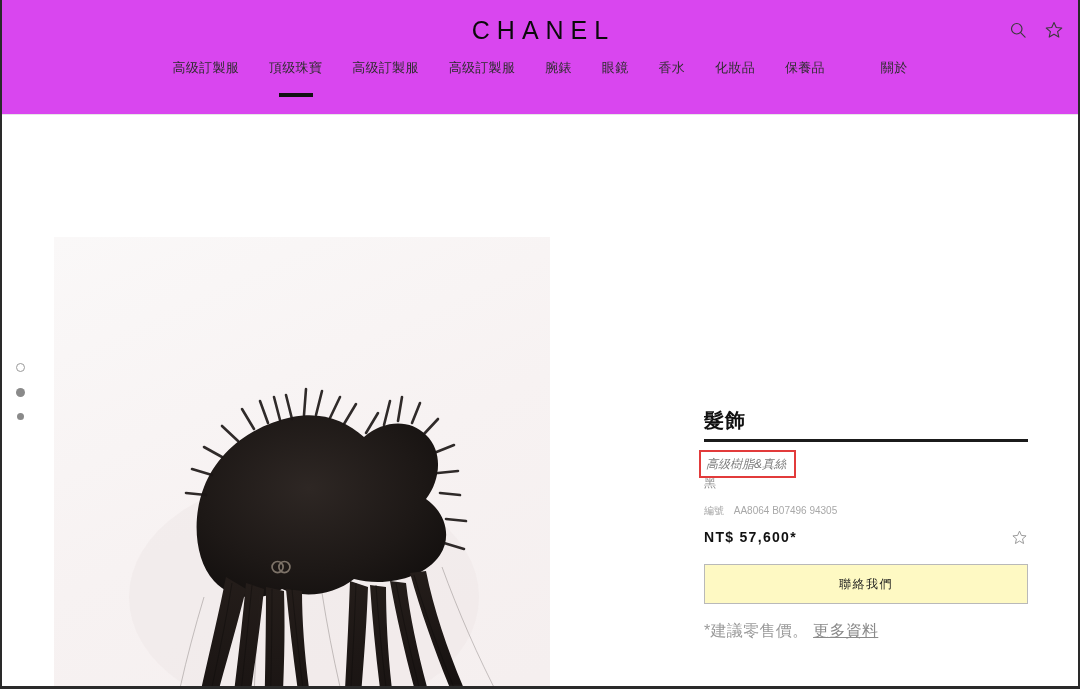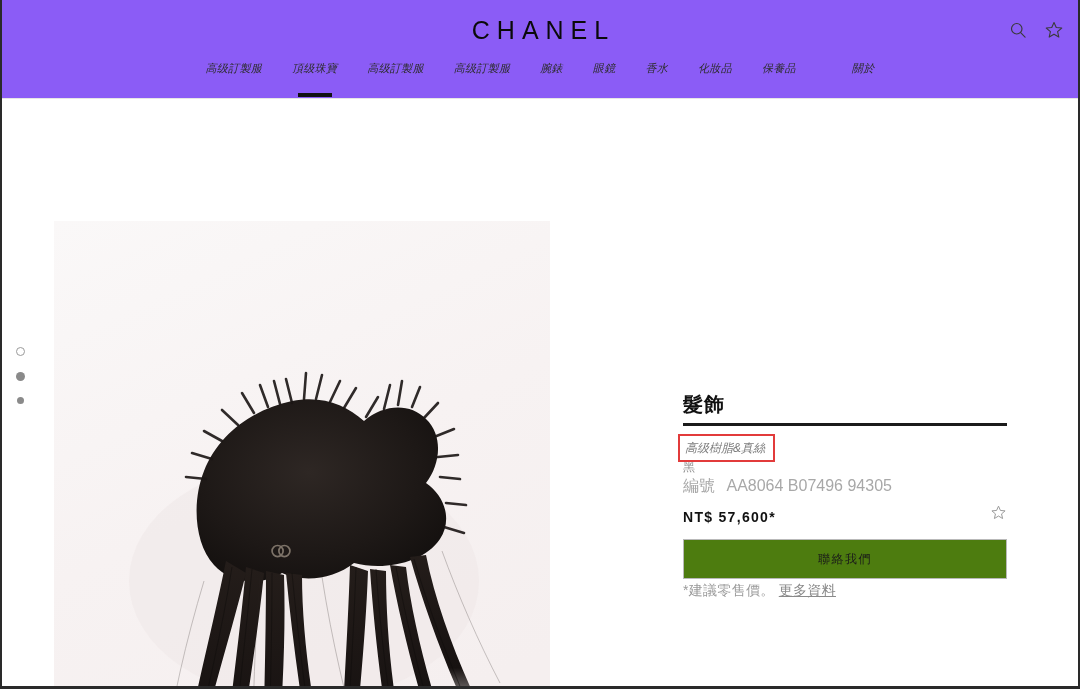--- a/index.html
+++ b/index.html
@@ -17,23 +17,23 @@
     background: #ffffff;
     border-left: 2px solid #2a2a2a;
     border-right: 2px solid #2a2a2a;
     border-bottom: 3px solid #2a2a2a;
     overflow: hidden;
   }
 
   
   .header {
     position: relative;
-    height: 99px;
+    height: 115px;
     width: 100%;
-    background: #8b5cf6;
+    background: #d946ef;
     border-bottom: 1px solid #e6e6e6;
   }
   .brand {
     position: absolute;
     top: 16px;
     left: 0;
     width: 100%;
     text-align: center;
     font-size: 25px;
     font-weight: 400;
@@ -56,28 +56,27 @@
     position: absolute;
     top: 60px;
     left: 0;
     width: 100%;
     display: flex;
     justify-content: center;
     align-items: flex-start;
   }
   .nav-item {
     position: relative;
-    font-size: 11px;
+    font-size: 13px;
     color: #2d2d2d;
     padding: 0 15px;
     line-height: 16px;
     cursor: pointer;
     white-space: nowrap;
     letter-spacing: 0.3px;
-    font-style: italic;
   }
   .nav-item.spacer-before { margin-left: 26px; }
   .nav-item.active::after {
     content: "";
     position: absolute;
     left: 50%;
     transform: translateX(-50%);
     bottom: -21px;
     width: 34px;
     height: 4px;
@@ -118,21 +117,21 @@
     width: 496px;
     height: 568px;
     background: linear-gradient(160deg, #faf8f8 0%, #f7f3f3 45%, #f6f1f1 100%);
     overflow: hidden;
   }
   .hair-piece { position: absolute; left: 0; top: 0; width: 100%; height: 100%; }
 
   
   .details {
     position: absolute;
-    left: 681px;
+    left: 702px;
     top: 292px;
     width: 324px;
   }
   .product-title {
     font-size: 20px;
     font-weight: 700;
     color: #111;
     letter-spacing: 1px;
     line-height: 26px;
   }
@@ -163,29 +162,29 @@
     border: 2px solid #e23b3b;
     pointer-events: none;
   }
   .color-line {
     font-size: 12px;
     color: #8d8d8d;
     line-height: 17px;
     margin-top: 1px;
   }
   .code-line {
-    font-size: 16px;
+    font-size: 10px;
     color: #a8a8a8;
     line-height: 17px;
-    margin-top: 1px;
+    margin-top: 10px;
   }
   .code-label { margin-right: 7px; }
   .price-row {
     display: flex;
-    align-items: flex-end;
+    align-items: flex-start;
     justify-content: space-between;
     margin-top: 10px;
   }
   .price {
     font-size: 14px;
     font-weight: 700;
     color: #111;
     letter-spacing: 1.3px;
   }
   .fav-icon { width: 17px; height: 17px; color: #9a9a9a; cursor: pointer; }
@@ -194,33 +193,33 @@
     font-size: 11px;
     color: #3b3b3b;
     letter-spacing: 1.5px;
     font-weight: 500;
   }
   .contact-button {
     margin-top: 14px;
     width: 100%;
     height: 40px;
     border: 1px solid #b9b9b9;
-    background: #4d7c0f;
+    background: #fef9c3;
     display: flex;
     align-items: center;
     justify-content: center;
     font-size: 12px;
     color: #1a1a1a;
     letter-spacing: 1.5px;
     cursor: pointer;
     font-family: "Liberation Sans", "DejaVu Sans", sans-serif;
   }
   .footnote {
-    margin-top: 3px;
-    font-size: 14px;
+    margin-top: 17px;
+    font-size: 16px;
     color: #9a9a9a;
     letter-spacing: 0.3px;
   }
   .footnote-link {
     color: #8a8a8a;
     text-decoration: underline;
     cursor: pointer;
   }
 </style>
 </head>

